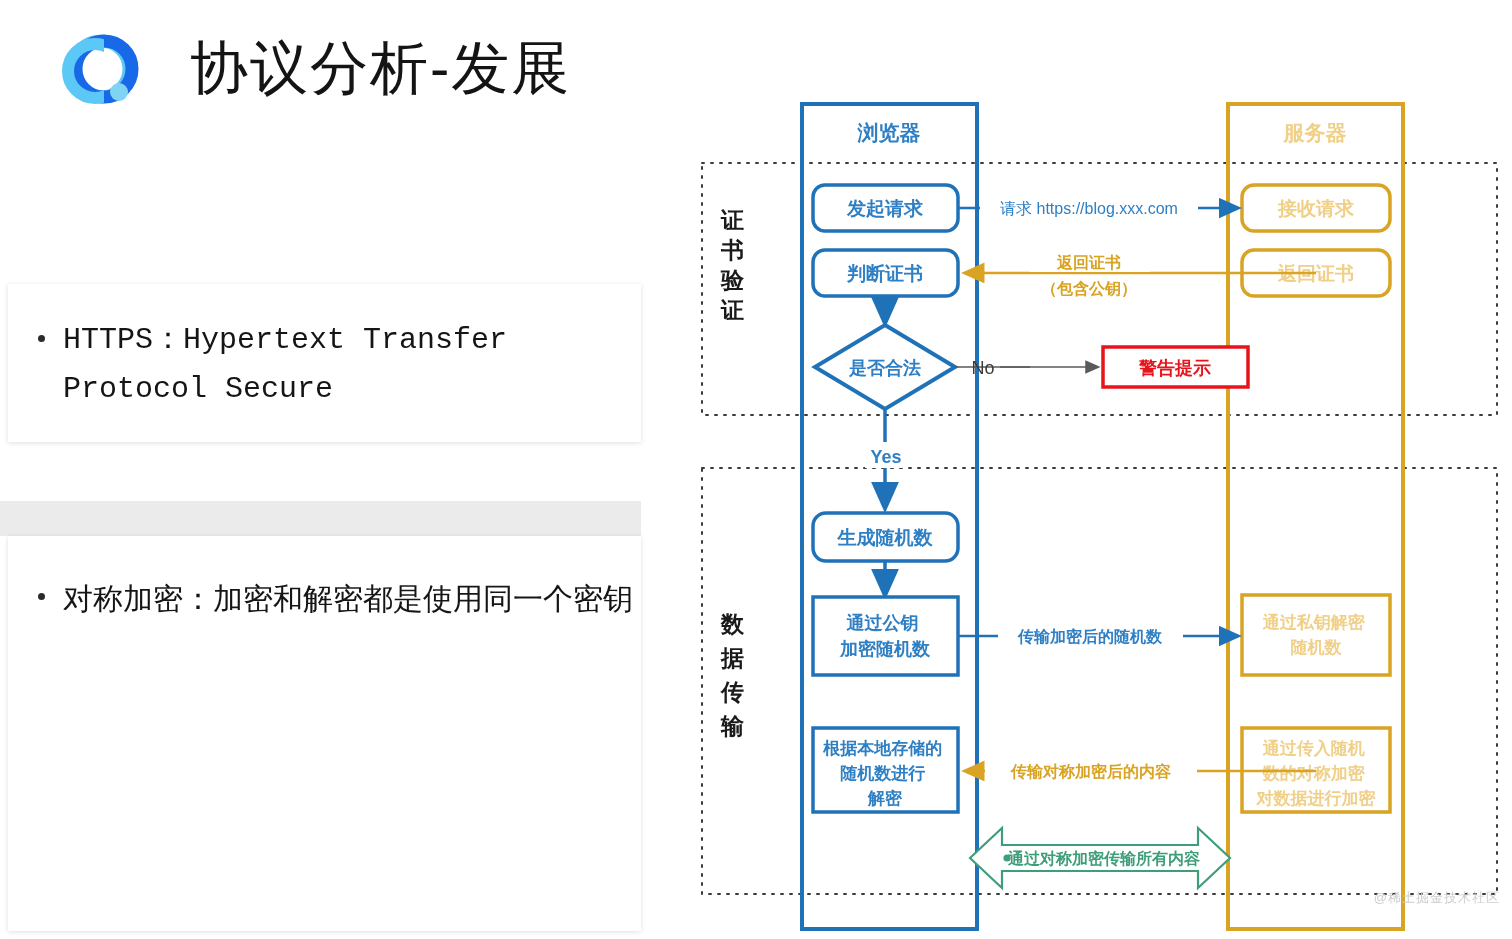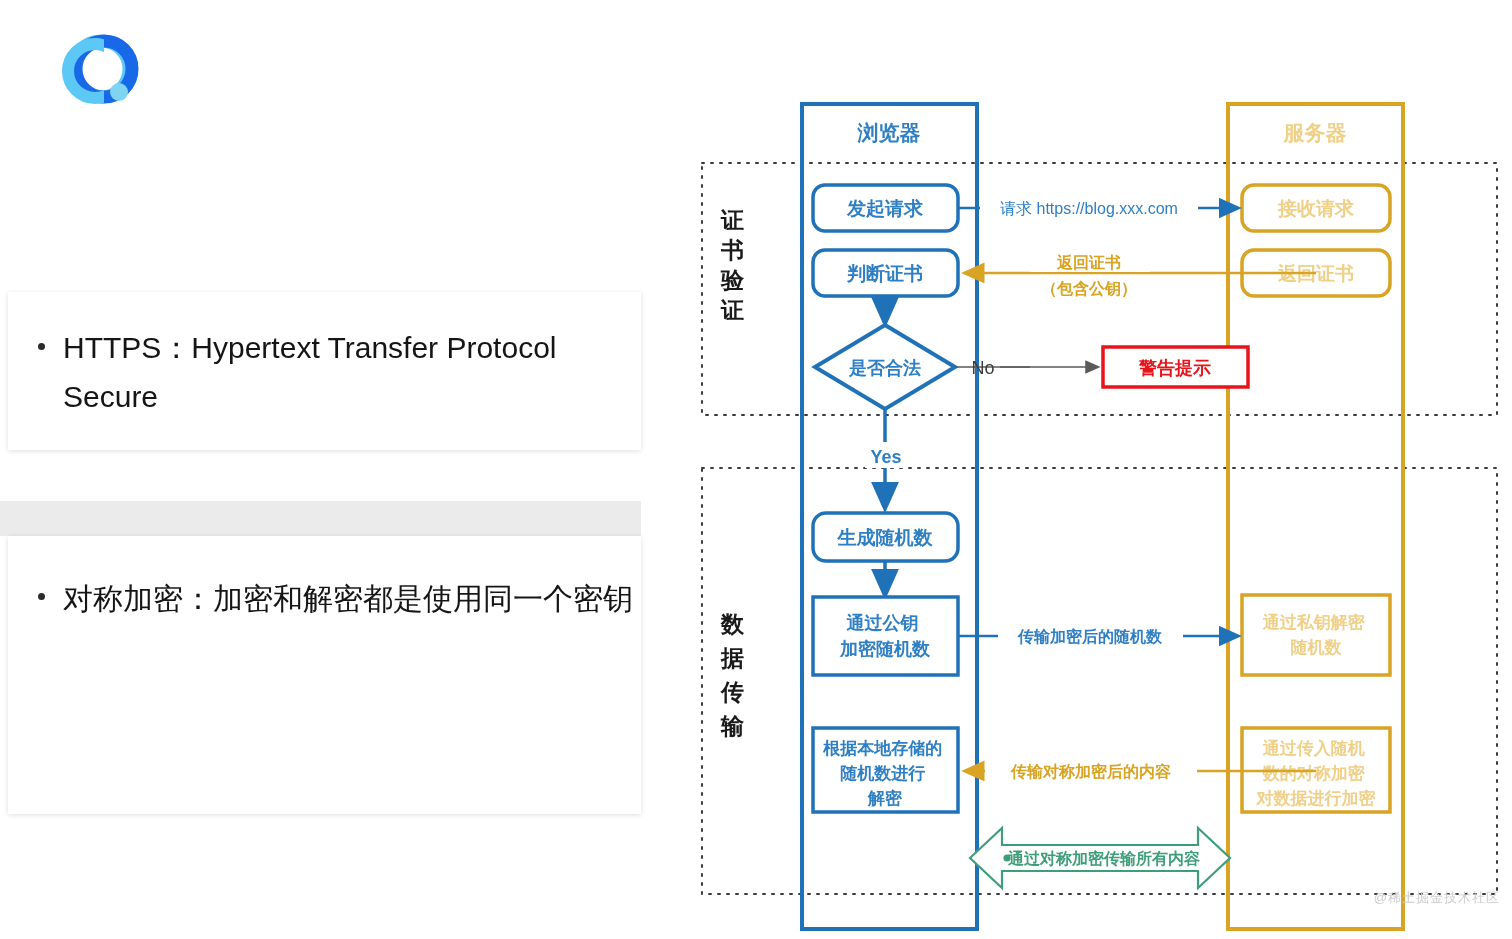--- a/index.html
+++ b/index.html
@@ -32,22 +32,22 @@
   }
   .section-title span{
     font-size:50px;color:#0d0d0d;letter-spacing:1px;
     position:relative;left:-18px;top:2px;
   }
 
   .card{
     position:absolute;left:8px;width:633px;background:#fff;
     box-shadow:0 1px 5px rgba(0,0,0,.13);
   }
-  .card.one{top:292px;height:158px;}
-  .card.two{top:536px;height:278px;}
+  .card.one{top:284px;height:158px;font-family:Liberation Mono, monospace;}
+  .card.two{top:536px;height:395px;}
 
   .gap-band{
     position:absolute;left:0;top:501px;width:641px;height:35px;
     background:#ebebeb;
   }
 
   ul.bullets{list-style:none;margin:0;padding:0;}
   ul.bullets li{
     position:relative;padding-left:55px;
     color:#151515;
@@ -85,20 +85,21 @@
               <rect x="0" y="0" width="42" height="78"></rect>
             </clipPath>
         </defs>
         <circle cx="39" cy="37" r="28" fill="none" stroke="#5cc8f5" stroke-width="13"></circle>
         <circle cx="42" cy="37" r="28" fill="none" stroke="#1769e8" stroke-width="13"></circle>
         <circle cx="33" cy="39" r="27" fill="none" stroke="#5cc8f5" stroke-width="12" clip-path="url(#halfclip)"></circle>
         <circle cx="57" cy="60" r="9" fill="#7fd4f2"></circle>
       </svg>
     </div>
 
+    <div class="deck-title">协议分析-发展</div>
 
 
     <div class="card one">
       <ul class="bullets">
         <li>HTTPS：Hypertext Transfer Protocol Secure</li>
       </ul>
     </div>
 
     <div class="gap-band"></div>
 

